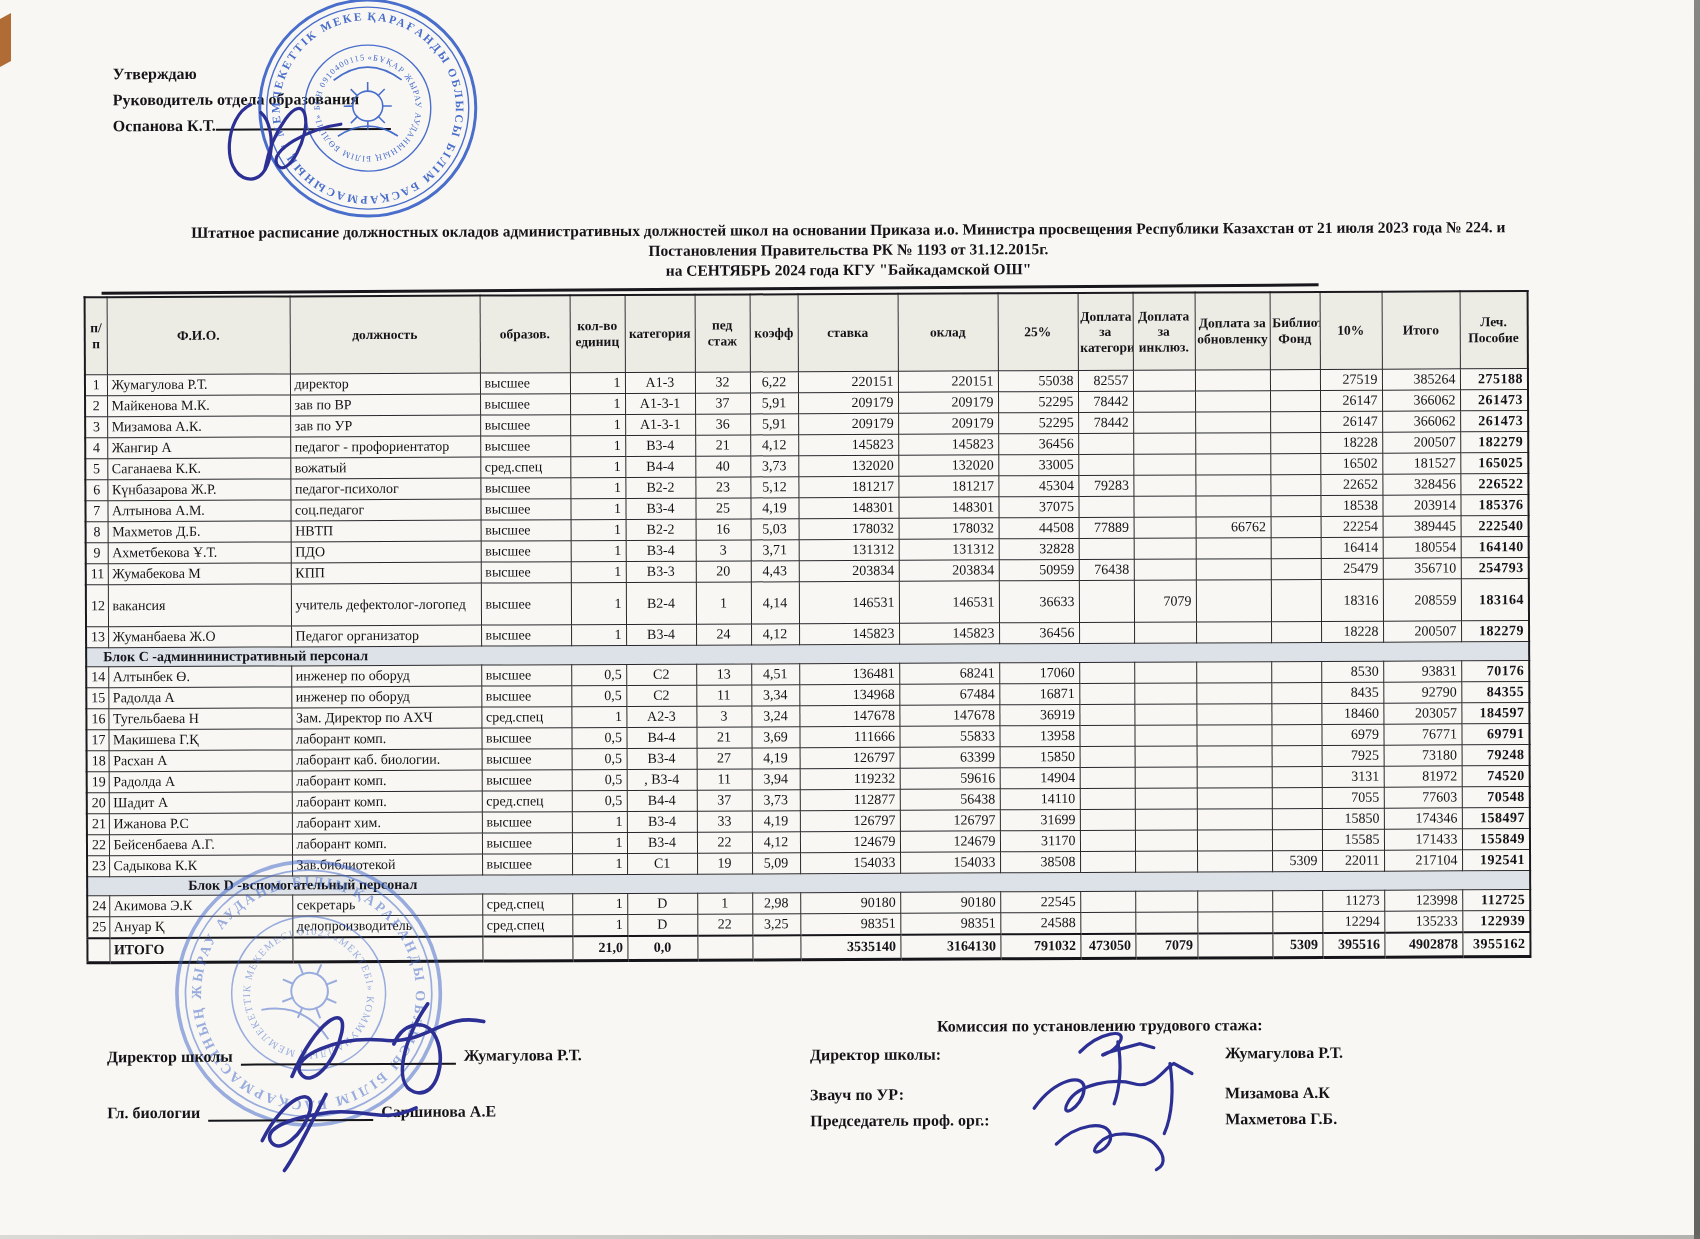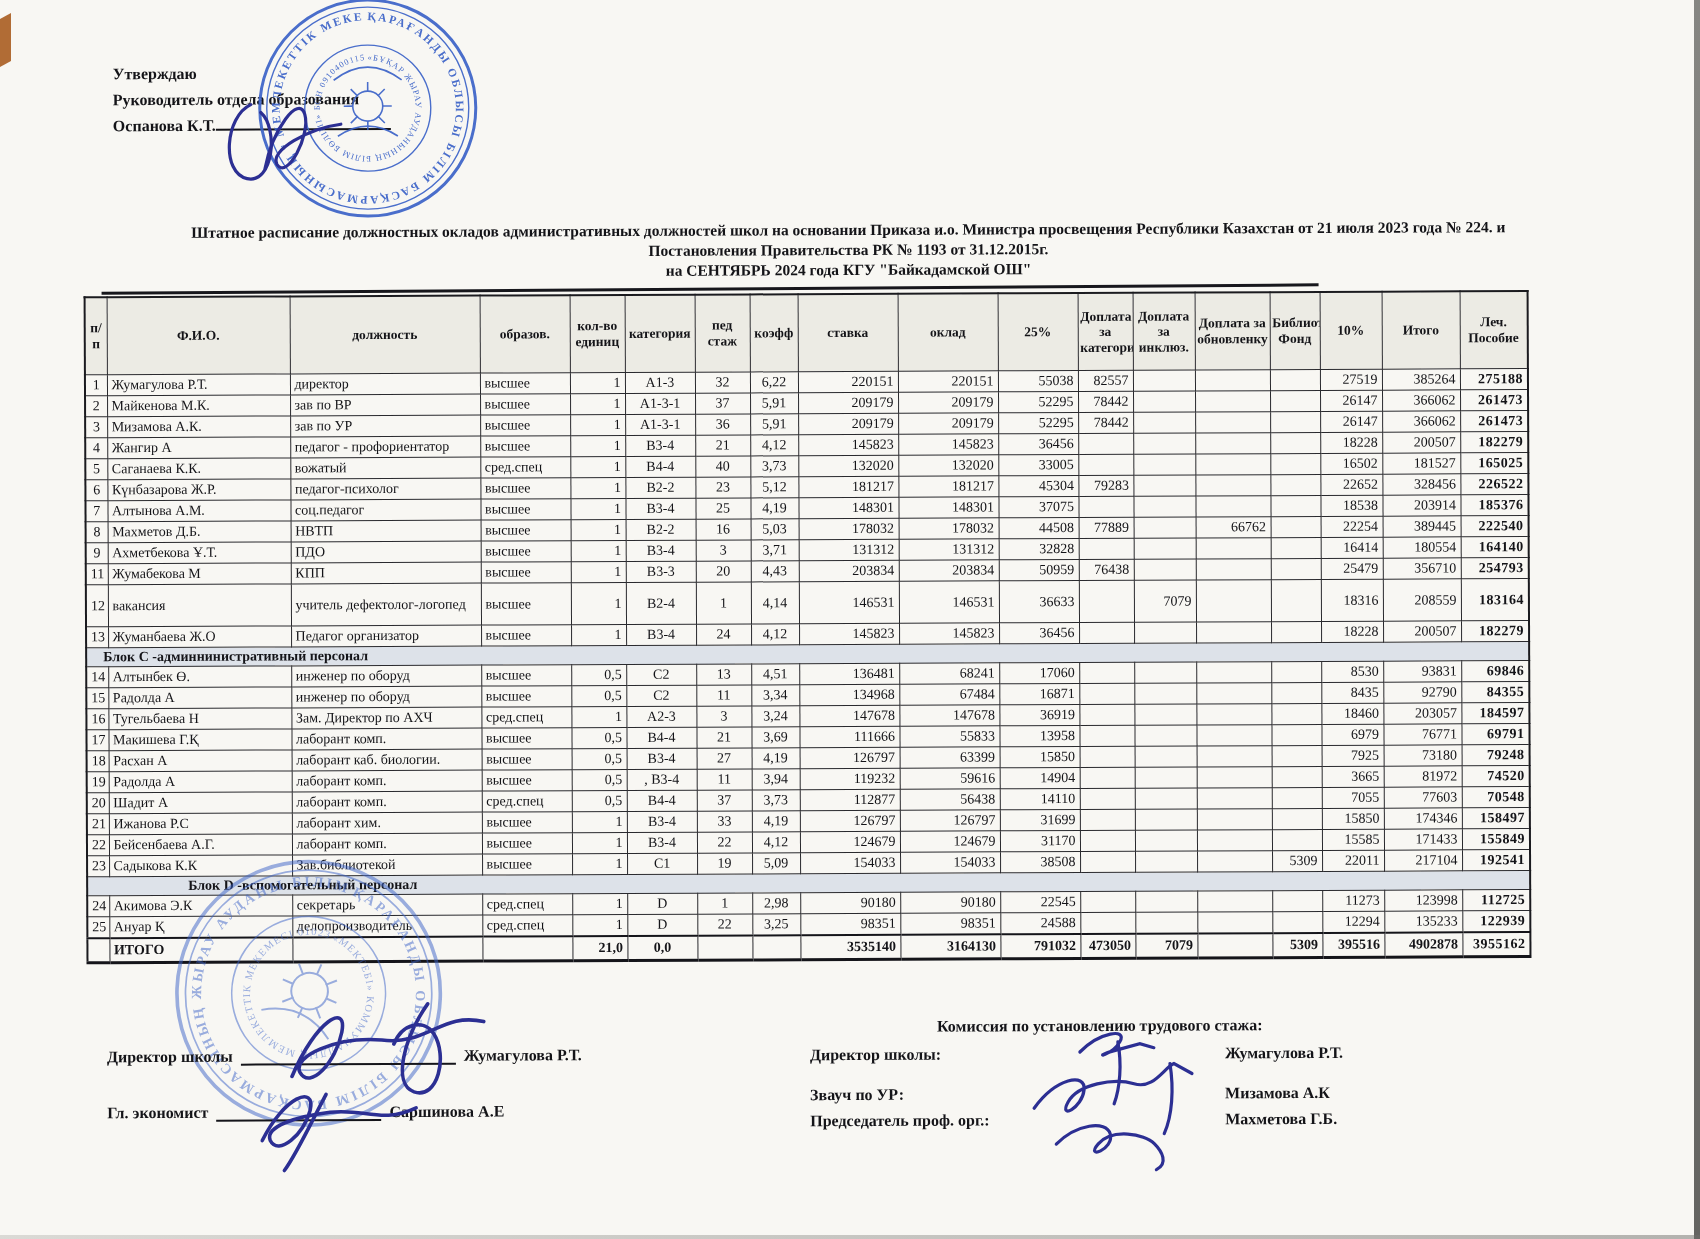--- a/index.html
+++ b/index.html
@@ -431,21 +431,21 @@
             <td class="a-c">4,51</td>
             <td class="a-r">136481</td>
             <td class="a-r">68241</td>
             <td class="a-r">17060</td>
             <td class="a-r"></td>
             <td class="a-r"></td>
             <td class="a-r"></td>
             <td class="a-r"></td>
             <td class="a-r">8530</td>
             <td class="a-r">93831</td>
-            <td class="a-r">69846</td>
+            <td class="a-r">70176</td>
           </tr>
           <tr>
             <td class="a-c">15</td>
             <td class="a-l">Радолда А</td>
             <td class="a-l">инженер по оборуд</td>
             <td class="a-l">высшее</td>
             <td class="a-r">0,5</td>
             <td class="a-c">С2</td>
             <td class="a-c">11</td>
             <td class="a-c">3,34</td>
@@ -529,21 +529,21 @@
             <td class="a-c">, В3-4</td>
             <td class="a-c">11</td>
             <td class="a-c">3,94</td>
             <td class="a-r">119232</td>
             <td class="a-r">59616</td>
             <td class="a-r">14904</td>
             <td class="a-r"></td>
             <td class="a-r"></td>
             <td class="a-r"></td>
             <td class="a-r"></td>
-            <td class="a-r">3665</td>
+            <td class="a-r">3131</td>
             <td class="a-r">81972</td>
             <td class="a-r">74520</td>
           </tr>
           <tr>
             <td class="a-c">20</td>
             <td class="a-l">Шадит А</td>
             <td class="a-l">лаборант комп.</td>
             <td class="a-l">сред.спец</td>
             <td class="a-r">0,5</td>
             <td class="a-c">В4-4</td>
@@ -716,21 +716,21 @@
       </g>
     </svg>
 
     <div class="footer-left">
       <div class="sig-line">
         <span>Директор школы</span>
         <span class="rule rule-w1"></span>
         <span>Жумагулова Р.Т.</span>
       </div>
       <div class="sig-line">
-        <span>Гл. экономист</span>
+        <span>Гл. биологии</span>
         <span class="rule rule-w2"></span>
         <span>Саршинова А.Е</span>
       </div>
     </div>
 
     <svg class="sig" style="left:230px;top:990px;width:340px;height:190px" viewBox="0 0 340 190">
       <g fill="none" stroke="#2c2f93" stroke-width="3.6" stroke-linecap="round">
         <path d="M60,84 C84,28 116,10 110,40 C104,70 78,98 68,80 C60,64 104,44 150,48 C196,54 210,20 252,30"></path>
         <path d="M196,12 C172,46 160,92 182,100 C206,108 216,64 202,42 C192,26 170,32 162,52"></path>
         <path d="M30,148 C52,104 84,92 78,118 C72,142 46,164 38,148 C32,134 64,124 98,120 C132,116 150,132 184,116"></path>

